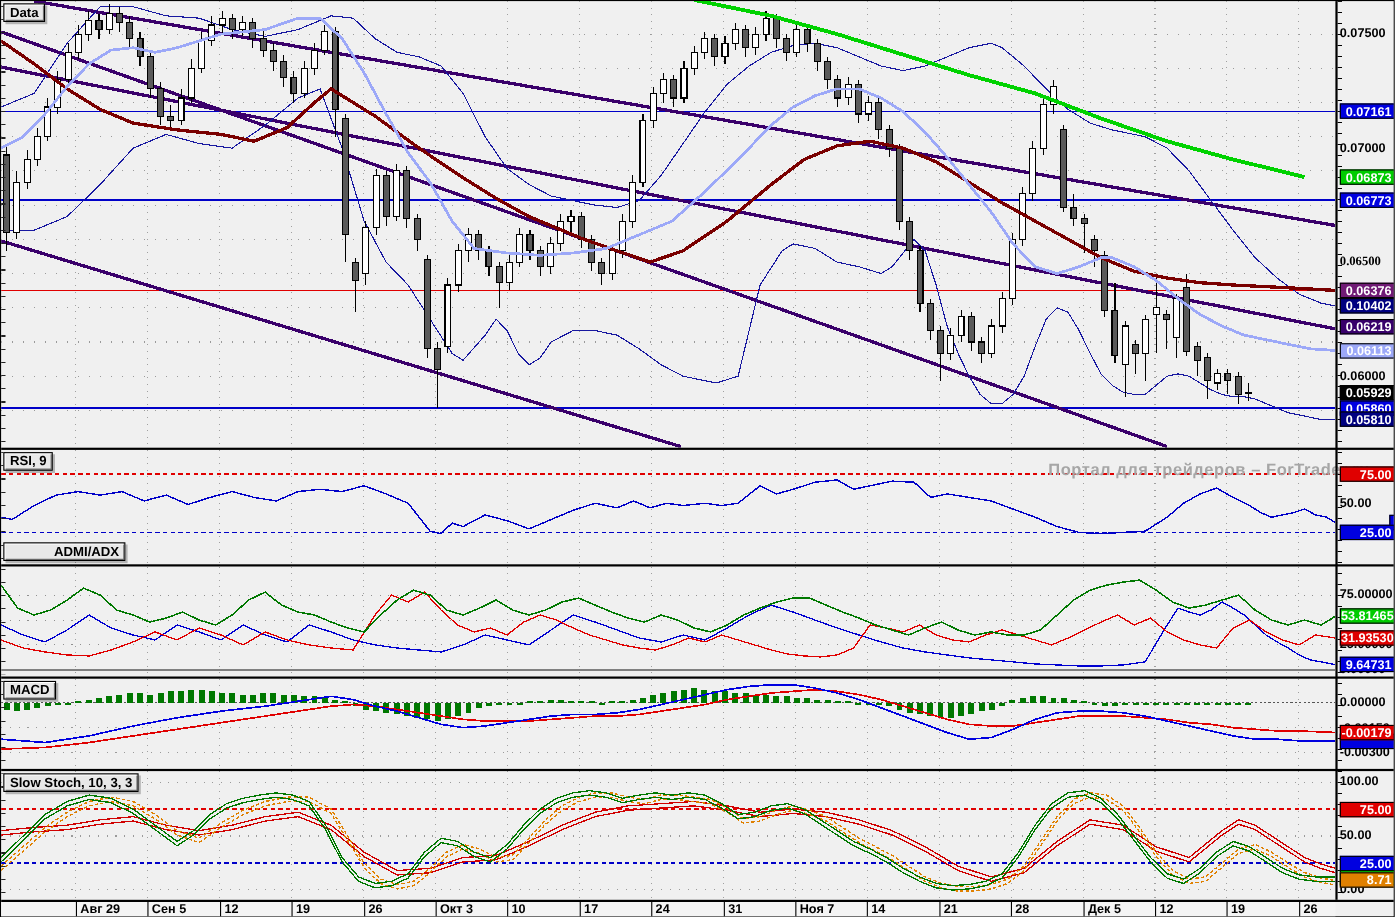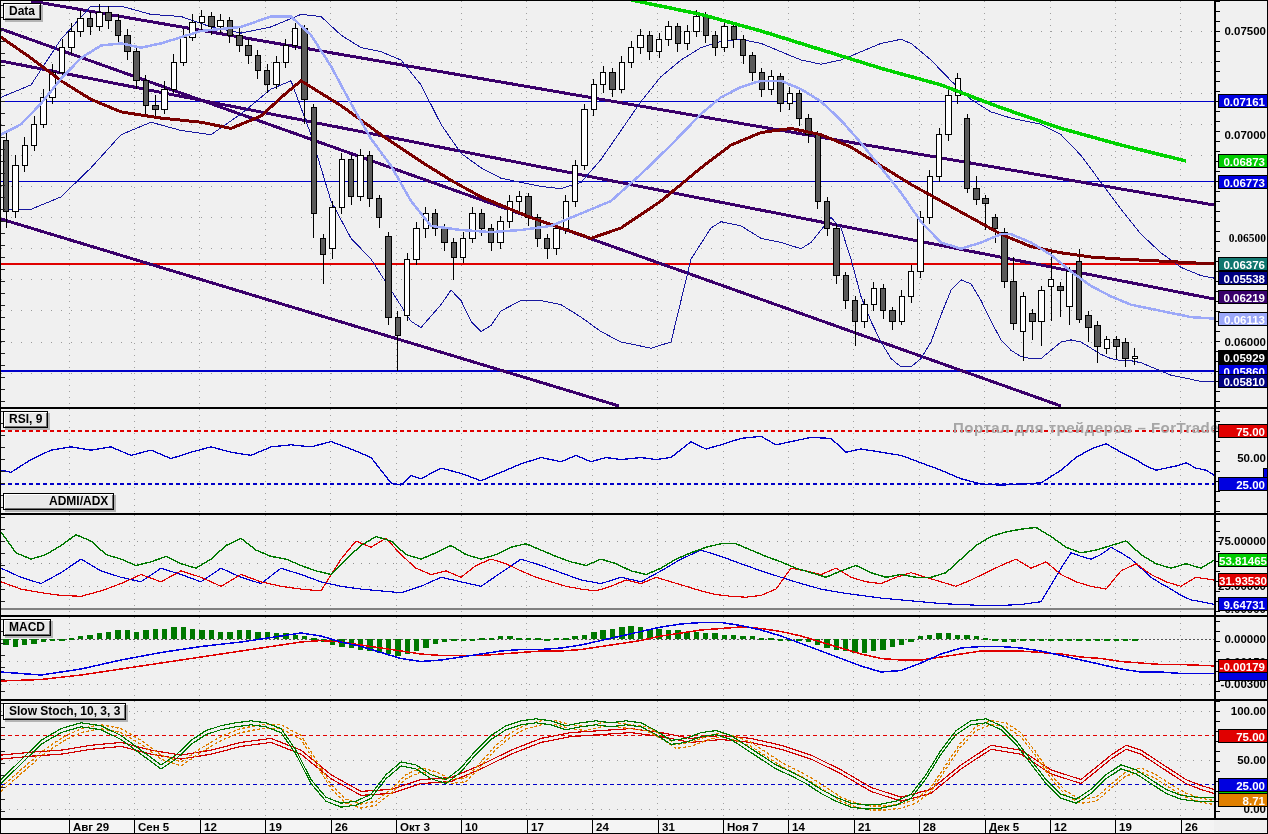--- a/index.html
+++ b/index.html
@@ -8,21 +8,21 @@
   .panel{position:absolute;left:0;width:1213px;overflow:hidden;}
   .panel svg{display:block;}
   .sep{position:absolute;left:0;width:1268px;height:2px;background:#000;z-index:5;}
   .vaxis{position:absolute;top:0;left:1213px;width:2px;height:817px;background:#000;z-index:6;}
   .scale{position:absolute;left:1215px;top:0;width:53px;height:834px;z-index:7;}
   .scale .ruler{position:absolute;left:0;top:0;width:4px;height:817px;
       background:repeating-linear-gradient(to bottom,#000 0 1px,transparent 1px 10px);}
   .badge{position:absolute;left:2px;width:50px;height:14px;line-height:14px;text-align:right;
       font-weight:bold;font-size:11.5px;color:#fff;padding-right:2px;box-sizing:border-box;
       border:1px solid #000;}
-  .plainlab{position:absolute;left:2px;width:50px;height:14px;line-height:14px;text-align:right;
+  .plainlab{position:absolute;left:2px;width:50px;height:14px;line-height:14px;
       font-weight:bold;font-size:11.5px;color:#000;padding-right:2px;box-sizing:border-box;}
   .tbox{position:absolute;z-index:8;background:#E8E8E8;border:1px solid #000;
       box-shadow:inset 1px 1px 0 #ffffff,inset -1px -1px 0 #707070,2px 2px 0 rgba(0,0,0,.25);
       font-weight:bold;font-size:12px;padding:0 5px;height:15px;line-height:15px;color:#000;}
   .lticks{position:absolute;left:0;width:4px;z-index:4;
       background:repeating-linear-gradient(to bottom,#222 0 1px,transparent 1px 12px);}
   #taxis{position:absolute;left:0;top:819px;width:1213px;height:15px;background:#F4F4F4;z-index:3;}
   #taxis .tick{position:absolute;top:0;width:1px;height:15px;background:#000;}
   #taxis .tlab{position:absolute;top:1px;font-size:11.5px;font-weight:bold;color:#000;white-space:nowrap;}
   #watermark{position:absolute;z-index:2;color:#A6A6A6;font-size:15px;font-weight:bold;
@@ -579,22 +579,22 @@
 
   <div class="scale" id="scale">
     <div class="ruler"></div>
   <div class="plainlab" style="top: 23px;">0.07500</div>
       <div class="plainlab" style="top: 127px;">0.07000</div>
       <div class="plainlab" style="top: 230px; font-family: Liberation Serif, serif;">0.06500</div>
       <div class="plainlab" style="top: 334px;">0.06000</div>
       <div class="badge" style="background: rgb(0, 0, 224); top: 93px;">0.07161</div>
       <div class="badge" style="background: rgb(0, 204, 0); top: 153px;">0.06873</div>
       <div class="badge" style="background: rgb(0, 0, 224); top: 174px;">0.06773</div>
-      <div class="badge" style="background: #0f766e; top: 256px;">0.06376</div>
-      <div class="badge" style="background: rgb(0, 0, 128); top: 270px;">0.05538</div>
+      <div class="badge" style="background: #701a75; top: 256px;">0.06376</div>
+      <div class="badge" style="background: rgb(0, 0, 128); top: 270px;">0.10402</div>
       <div class="badge" style="background: rgb(56, 0, 107); top: 289px;">0.06219</div>
       <div class="badge" style="background: rgb(156, 168, 248); color: rgb(255, 255, 255); top: 311px;">0.06113</div>
       <div class="badge" style="background: rgb(0, 0, 0); top: 349px;">0.05929</div>
       <div class="badge" style="background: rgb(0, 0, 224); top: 363px;">0.05860</div>
       <div class="badge" style="background: rgb(0, 0, 128); top: 373px;">0.05810</div>
       <div class="plainlab" style="top: 450px;">50.00</div>
       <div class="badge" style="background: rgb(224, 0, 0); top: 423px;">75.00</div>
       <div class="badge" style="background: rgb(0, 0, 224); top: 467px; margin-left: 45px;">33.41</div>
       <div class="badge" style="background: rgb(0, 0, 224); top: 476px;">25.00</div>
       <div class="plainlab" style="top: 533px;">75.00000</div>

